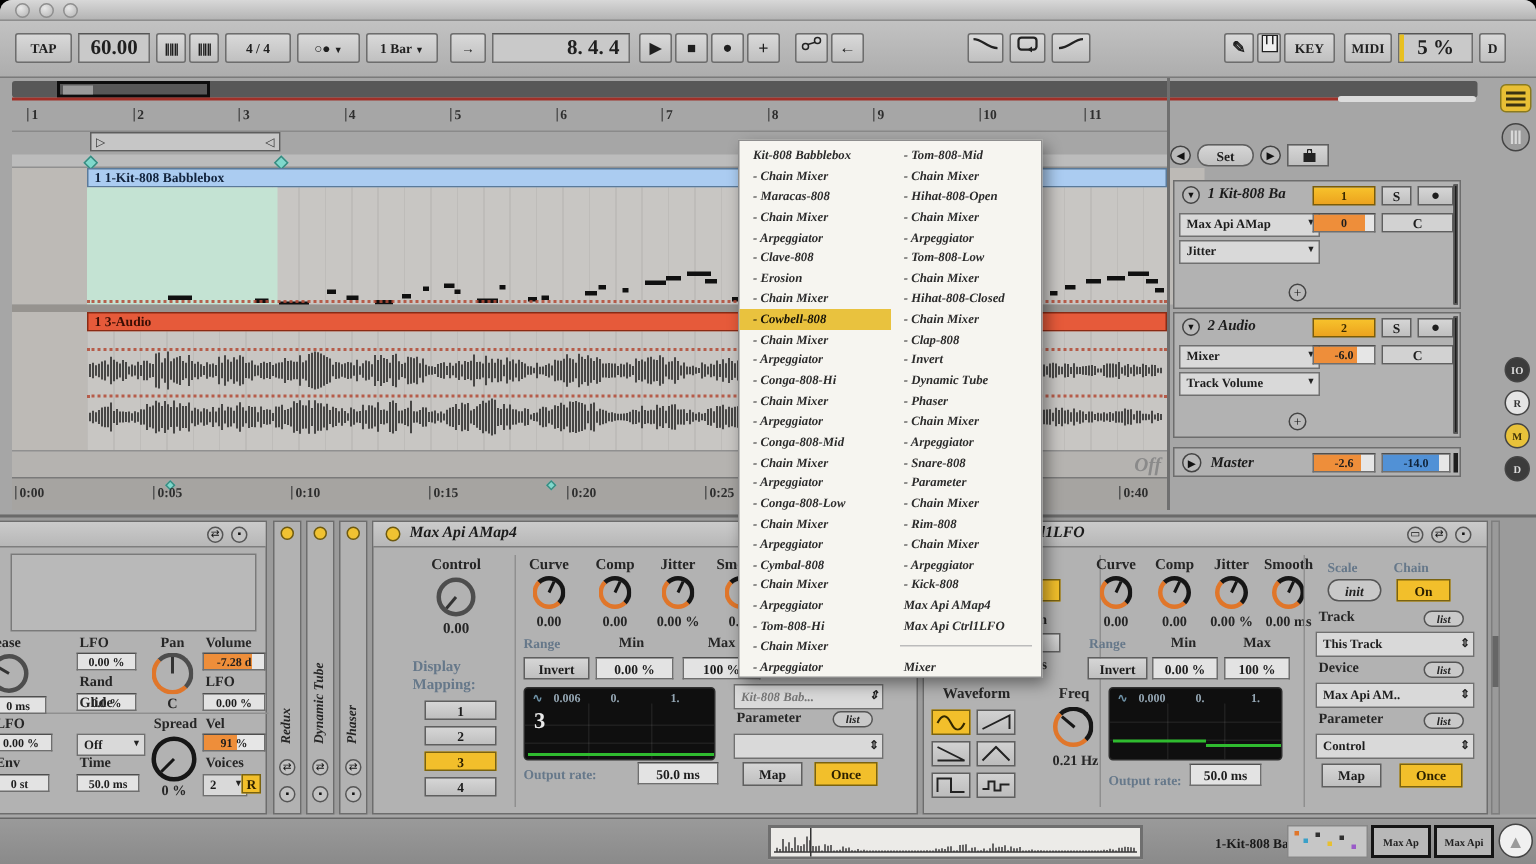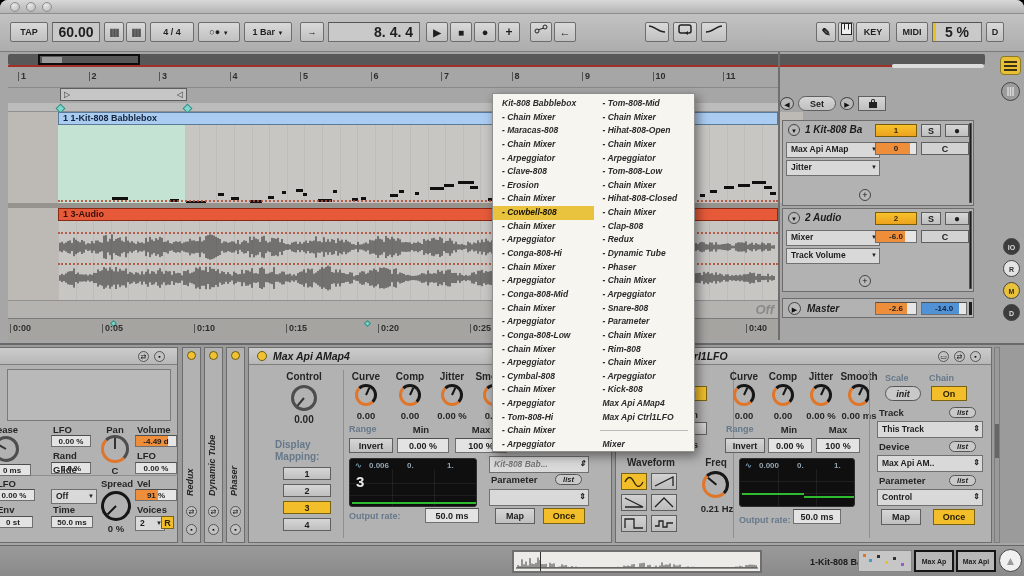--- a/index.html
+++ b/index.html
@@ -1,17 +1,17 @@
 <!DOCTYPE html>
 <html><head>
 <meta charset="utf-8">
 <style>
   html,body{margin:0;padding:0;background:#000;}
   #win{position:relative;width:1024px;height:576px;background:#a6a6a6;overflow:hidden;
-       font-family:Liberation Sans, sans-serif;border-radius:8px 8px 0 0;}
+       font-family:Liberation Serif, serif;border-radius:8px 8px 0 0;}
   .abs{position:absolute;box-sizing:border-box;}
   
   #titlebar{left:0;top:0;width:1024px;height:14px;background:linear-gradient(#d8d8d8,#b4b4b4);border-bottom:1px solid #8d8d8d;}
   .tl{width:10px;height:10px;border-radius:50%;top:2px;background:radial-gradient(circle at 35% 30%,#e9e9e9,#b3b3b3);border:1px solid #8f8f8f;}
   #toolbar{left:0;top:14px;width:1024px;height:38px;background:linear-gradient(#c2c2c2,#adadad);border-bottom:1px solid #7a7a7a;}
   .tbtn{top:8px;height:20px;background:linear-gradient(#d9d9d9,#c0c0c0);border:1px solid #6d6d6d;border-radius:2px;
         color:#1f1f1f;font-size:9px;font-weight:bold;text-align:center;line-height:19px;overflow:hidden;}
   .tbox{top:8px;height:20px;background:#c9c9c9;border:1px solid #6d6d6d;border-top-color:#555;color:#1f1f1f;
         font-size:14px;font-weight:bold;line-height:19px;}
   
@@ -331,21 +331,21 @@
       <span class="abs lab" style="left:58px;top:76px;width:30px;text-align:left">LFO</span>
       <div class="abs vbox" style="left:56px;top:87px;width:40px;height:12px;line-height:11px">0.00 %</div>
       <span class="abs lab" style="left:58px;top:102px;width:32px;text-align:left">Rand</span>
       <div class="abs vbox" style="left:56px;top:114px;width:40px;height:12px;line-height:11px">0.0 %</div>
       <span class="abs lab" style="left:106px;top:76px;width:28px">Pan</span>
       <div class="abs knob gray oarc" style="left:106px;top:87px;width:28px;height:28px;--r:0deg">
           <i></i>
         </div>
       <span class="abs lab" style="left:108px;top:117px;width:24px">C</span>
       <span class="abs lab" style="left:142px;top:76px;width:40px;text-align:left">Volume</span>
-      <div class="abs vbox" style="left:140px;top:87px;width:42px;height:12px;line-height:11px;background:linear-gradient(to right,#ee8e3a 80%,#e6e6e6 80%)">-4.49 d</div>
+      <div class="abs vbox" style="left:140px;top:87px;width:42px;height:12px;line-height:11px;background:linear-gradient(to right,#ee8e3a 80%,#e6e6e6 80%)">-7.28 d</div>
       <span class="abs lab" style="left:142px;top:102px;width:30px;text-align:left">LFO</span>
       <div class="abs vbox" style="left:140px;top:114px;width:42px;height:12px;line-height:11px">0.00 %</div>
 
       <span class="abs lab" style="left:2px;top:130px;width:30px;text-align:left">LFO</span>
       <div class="abs vbox" style="left:-2px;top:141px;width:42px;height:12px;line-height:11px">0.00 %</div>
       <span class="abs lab" style="left:2px;top:156px;width:30px;text-align:left">Env</span>
       <div class="abs vbox" style="left:-2px;top:168px;width:40px;height:12px;line-height:11px">0 st</div>
       <span class="abs lab" style="left:58px;top:116px;width:34px;text-align:left">Glide</span>
       <div class="abs" style="left:56px;top:141px;width:40px;height:13px">
           <div class="sel" style="width:100%;height:100%;line-height:12px;position:relative"><span>Off</span><span class="car">▼</span></div>
@@ -635,21 +635,21 @@
         <div class="menu-item">- Tom-808-Mid</div>
         <div class="menu-item">- Chain Mixer</div>
         <div class="menu-item">- Hihat-808-Open</div>
         <div class="menu-item">- Chain Mixer</div>
         <div class="menu-item">- Arpeggiator</div>
         <div class="menu-item">- Tom-808-Low</div>
         <div class="menu-item">- Chain Mixer</div>
         <div class="menu-item">- Hihat-808-Closed</div>
         <div class="menu-item">- Chain Mixer</div>
         <div class="menu-item">- Clap-808</div>
-        <div class="menu-item">- Redux</div>
+        <div class="menu-item">- Invert</div>
         <div class="menu-item">- Dynamic Tube</div>
         <div class="menu-item">- Phaser</div>
         <div class="menu-item">- Chain Mixer</div>
         <div class="menu-item">- Arpeggiator</div>
         <div class="menu-item">- Snare-808</div>
         <div class="menu-item">- Parameter</div>
         <div class="menu-item">- Chain Mixer</div>
         <div class="menu-item">- Rim-808</div>
         <div class="menu-item">- Chain Mixer</div>
         <div class="menu-item">- Arpeggiator</div>

